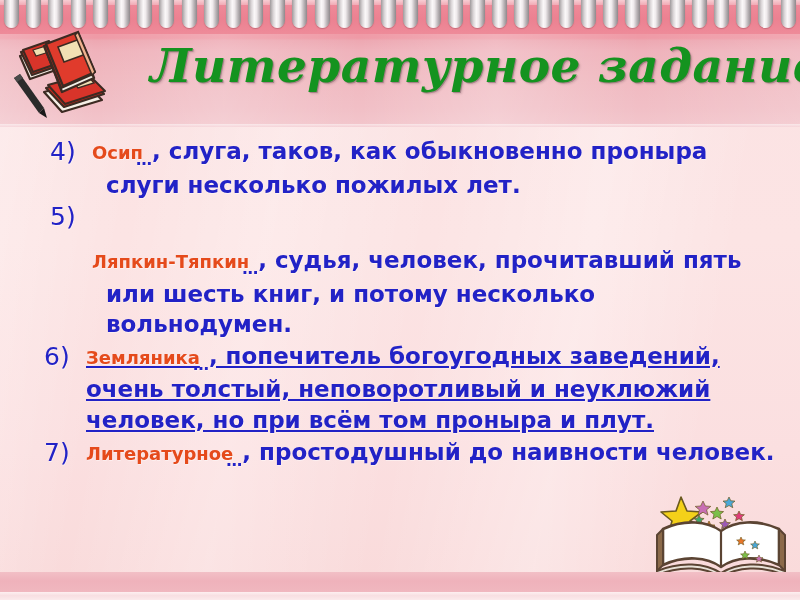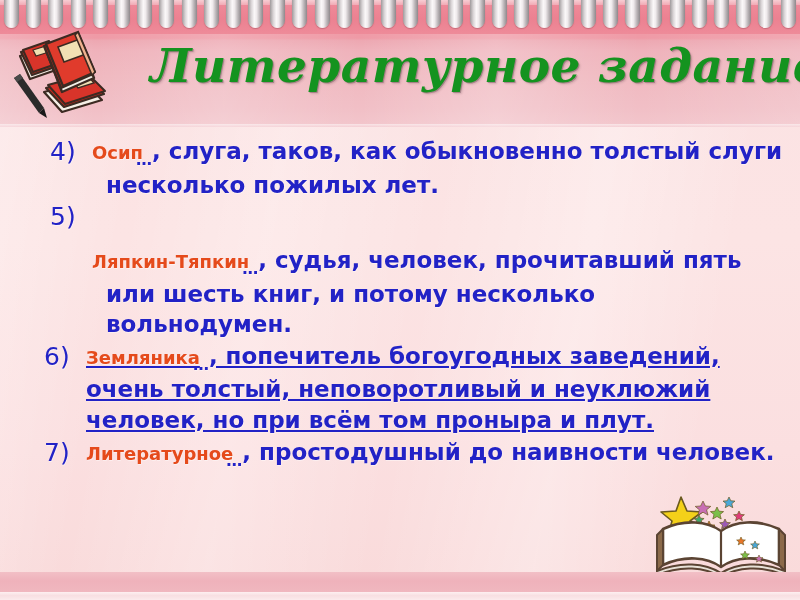--- a/index.html
+++ b/index.html
@@ -291,21 +291,21 @@
       </g>
     </svg>
   </div>
 
   <div class="title">Литературное задание</div>
 
   <div class="content">
 
     <div class="item item-4">
       <div class="num">4)</div>
-      <div class="body"><span class="name">Осип</span><span class="dots">…</span><span>, слуга, таков, как обыкновенно толстый слуги несколько пожилых лет.</span></div>
+      <div class="body"><span class="name">Осип</span><span class="dots">…</span><span>, слуга, таков, как обыкновенно проныра слуги несколько пожилых лет.</span></div>
     </div>
 
     <div class="item item-5">
       <div class="num">5)</div>
       <div class="body"><span class="name">Ляпкин-Тяпкин</span><span class="dots">…</span><span>, судья, человек, прочитавший пять или шесть книг, и потому несколько вольнодумен.</span></div>
     </div>
 
     <div class="item item-6">
       <div class="num">6)</div>
       <div class="body"><span class="name">Земляника</span><span class="dots">…</span><span>, попечитель богоугодных заведений, очень толстый, неповоротливый и неуклюжий человек, но при всём том проныра и плут.</span></div>

